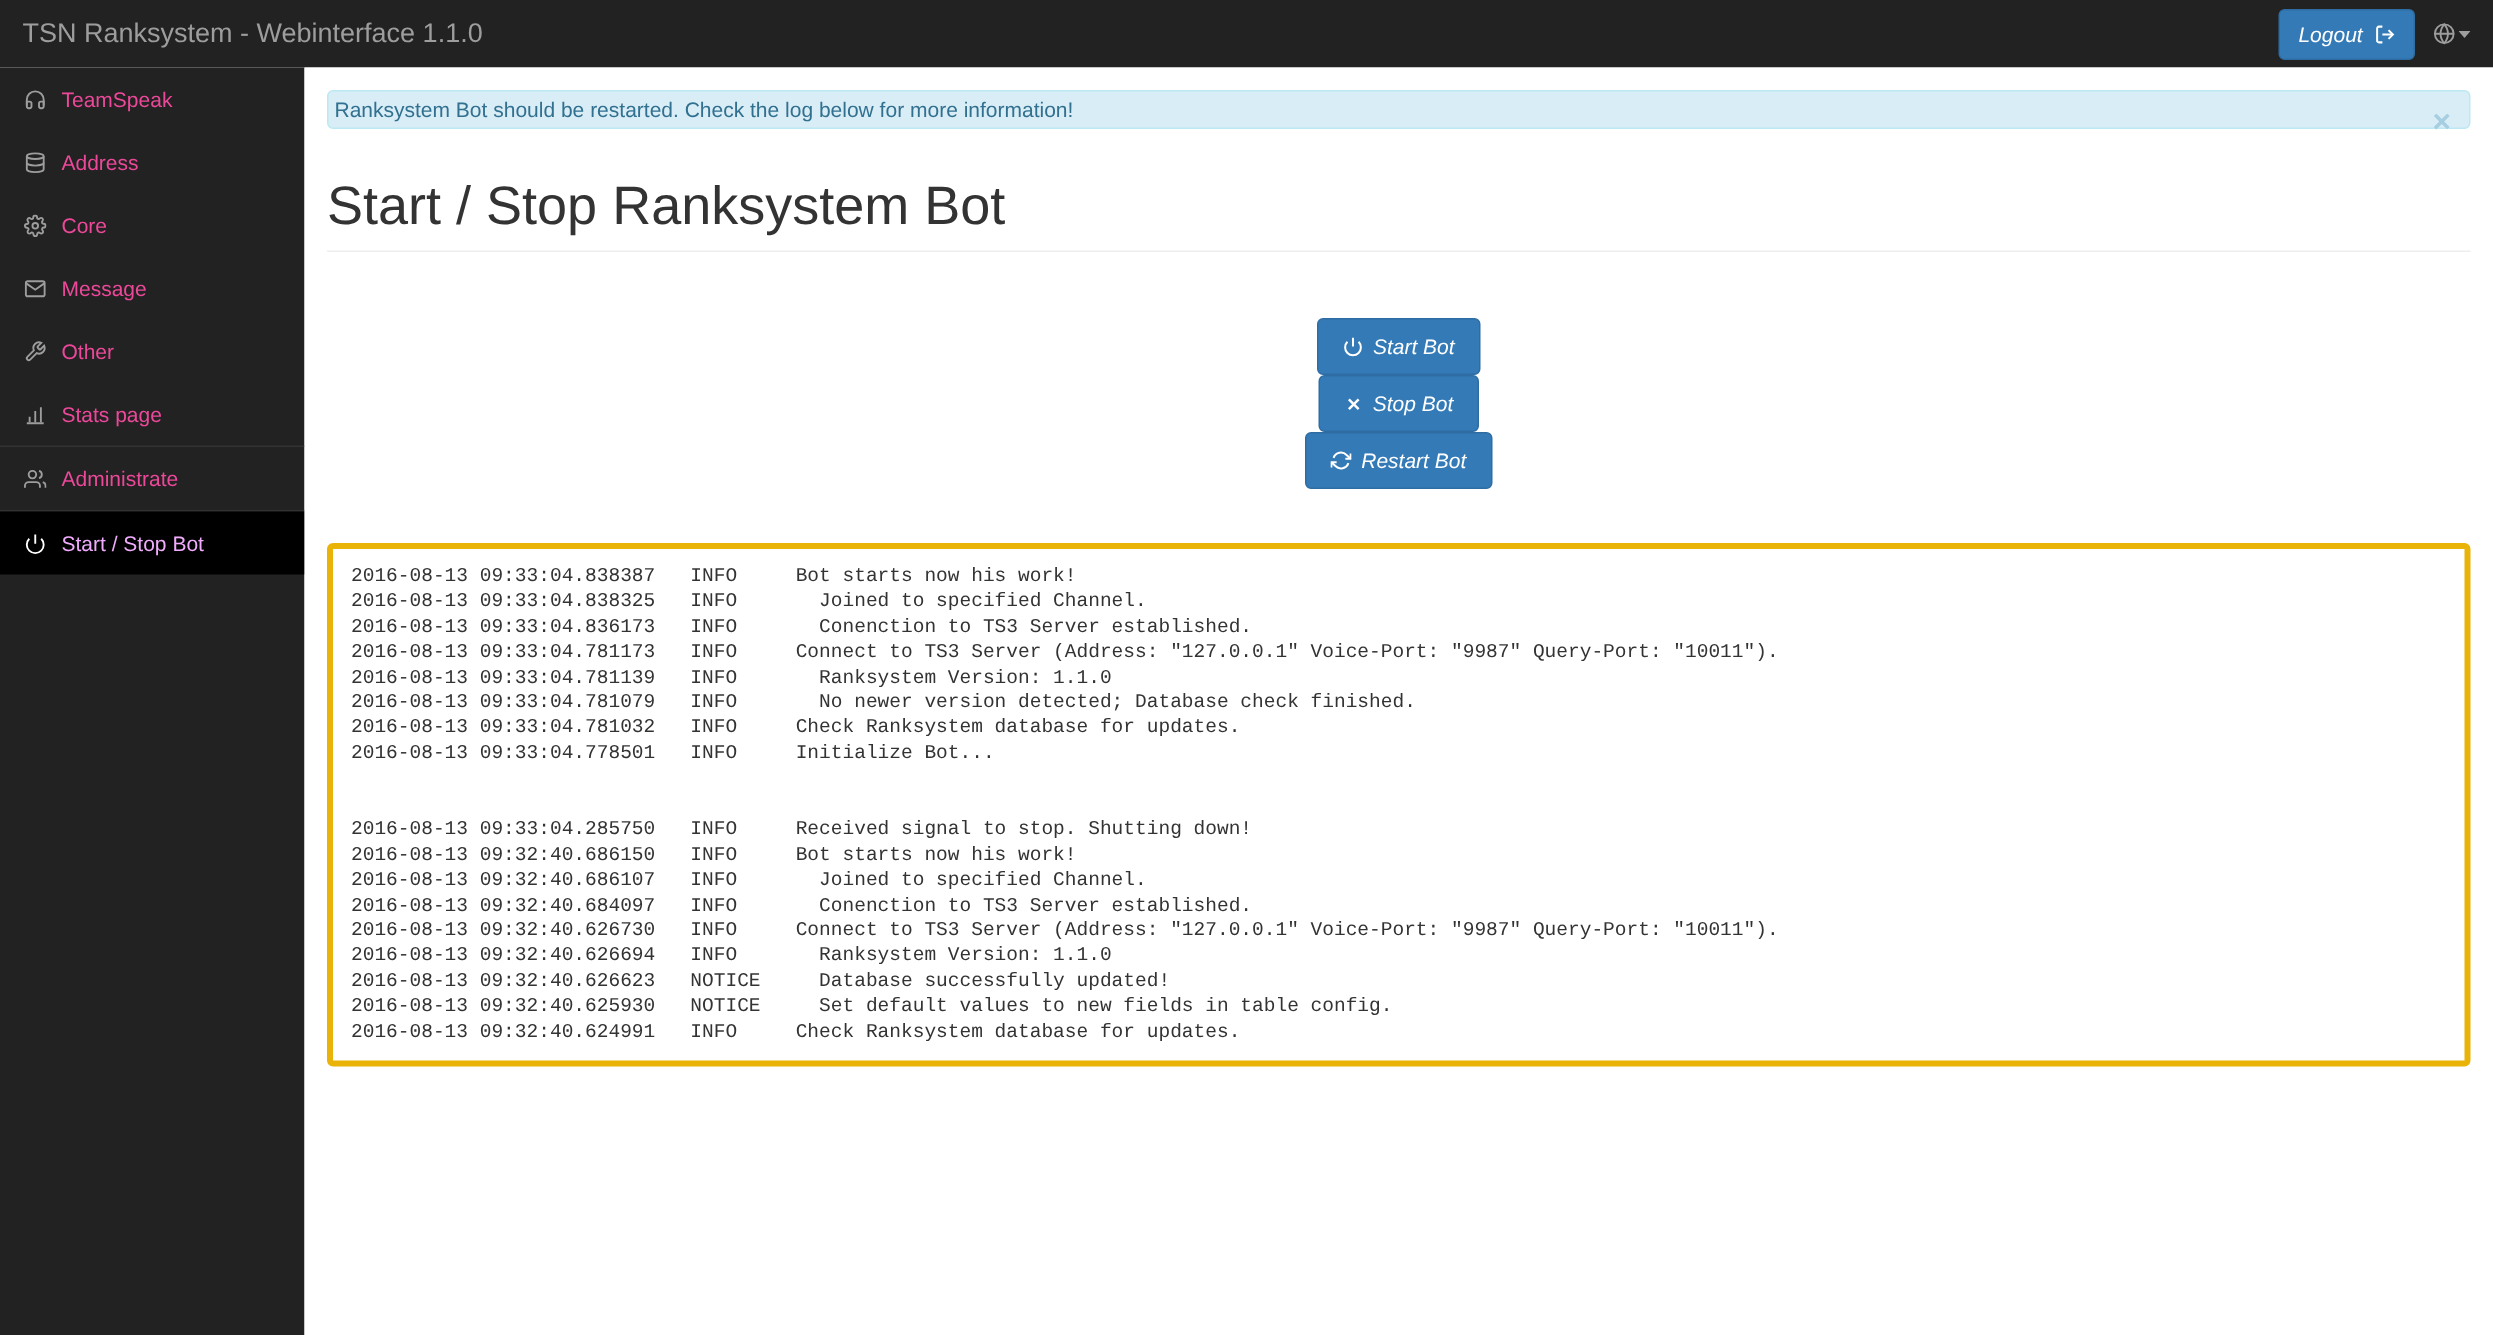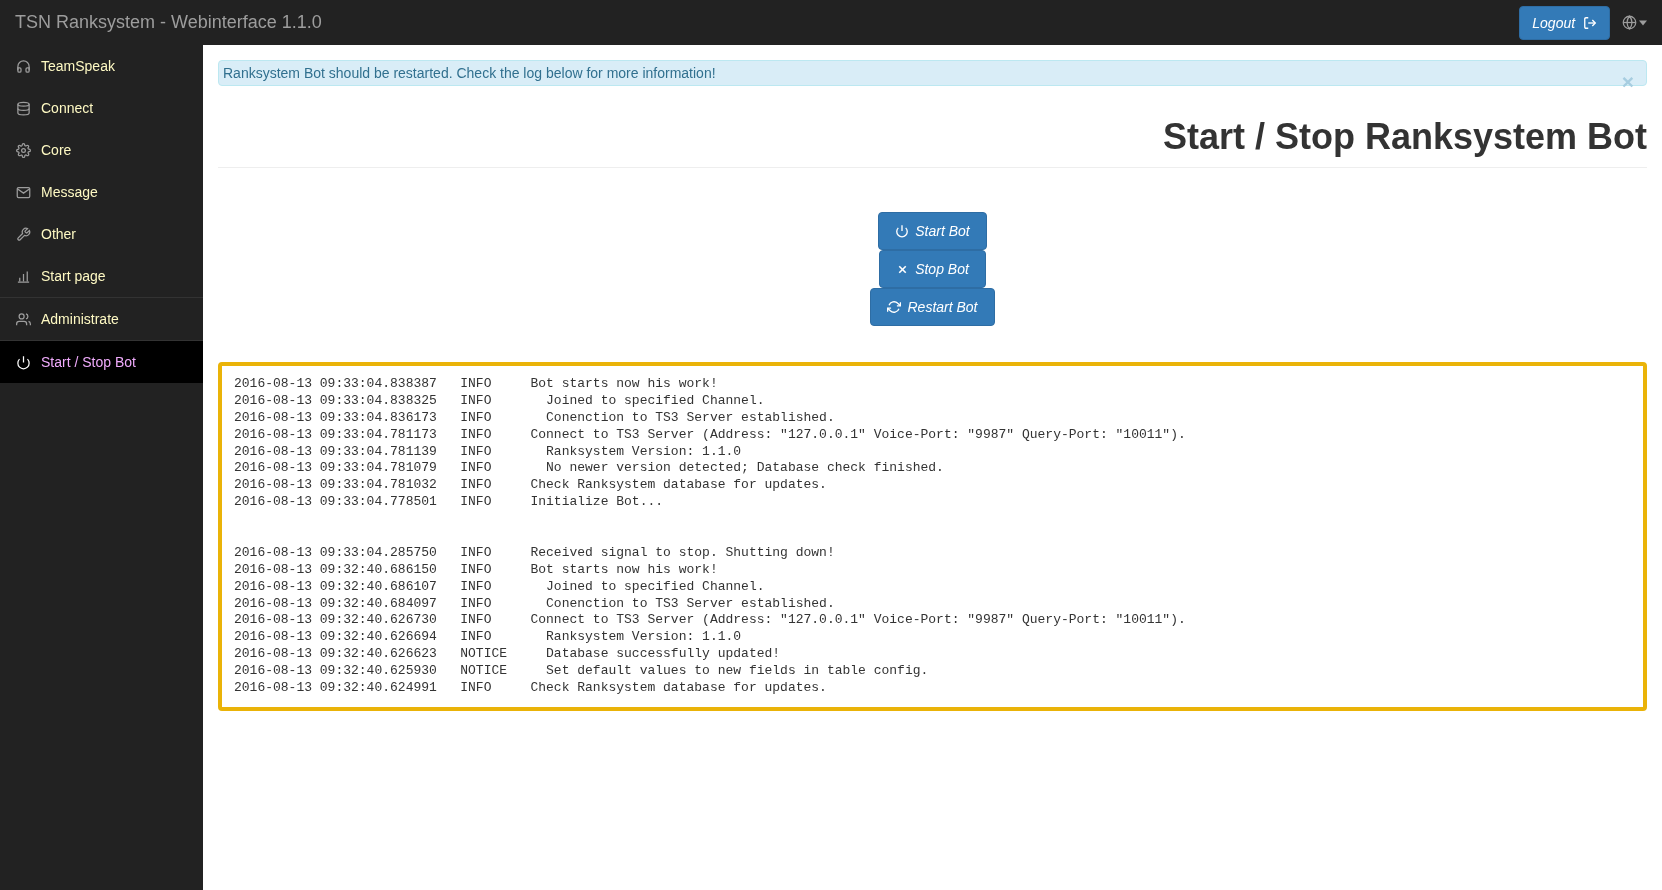--- a/index.html
+++ b/index.html
@@ -58,21 +58,21 @@
   }
   .sidebar {
     width: 203px;
     background: #222;
     flex-shrink: 0;
   }
   .sidebar a {
     display: flex;
     align-items: center;
     gap: 10px;
-    color: #fef9c3;
+    color: #ec4899;
     text-decoration: none;
     padding: 13px 15px;
     font-size: 14px;
     cursor: pointer;
   }
   .sidebar .separator {
     border-top: 1px solid #333;
   }
   .sidebar a.active {
     background: #000;
@@ -101,26 +101,25 @@
     color: #a6cde0;
     font-size: 21px;
     font-weight: bold;
     cursor: pointer;
     background: none;
     border: none;
     line-height: 1;
   }
   .page-header {
     font-size: 36px;
-    font-weight: 700;
+    font-weight: 400;
     color: #333;
     border-bottom: 1px solid #eee;
     padding-bottom: 9px;
     margin: 30px 0 20px 0;
-    text-align: right;
   }
   .bot-actions {
     display: flex;
     flex-direction: column;
     align-items: center;
     padding: 24px 0 36px 0;
   }
   .bot-actions .btn { padding: 8px 16px; font-size: 14px; }
   .bot-actions .btn svg { margin-left: 0; margin-right: 6px; vertical-align: -2px; }
   .log-header-row {
@@ -194,21 +193,21 @@
       <span>TeamSpeak</span>
     </a>
     <a>
       <span class="icon-slot">
         <svg width="15" height="15" viewBox="0 0 24 24" fill="none" stroke="#9d9d9d" stroke-width="2">
             <ellipse cx="12" cy="5" rx="9" ry="3"></ellipse>
             <path d="M21 12c0 1.66-4 3-9 3s-9-1.34-9-3"></path>
             <path d="M3 5v14c0 1.66 4 3 9 3s9-1.34 9-3V5"></path>
           </svg>
       </span>
-      <span>Connect</span>
+      <span>Address</span>
     </a>
     <a>
       <span class="icon-slot">
         <svg width="15" height="15" viewBox="0 0 24 24" fill="none" stroke="#9d9d9d" stroke-width="2">
             <circle cx="12" cy="12" r="3"></circle>
             <path d="M19.4 15a1.65 1.65 0 0 0 .33 1.82l.06.06a2 2 0 1 1-2.83 2.83l-.06-.06a1.65 1.65 0 0 0-1.82-.33 1.65 1.65 0 0 0-1 1.51V21a2 2 0 0 1-4 0v-.09a1.65 1.65 0 0 0-1-1.51 1.65 1.65 0 0 0-1.82.33l-.06.06a2 2 0 1 1-2.83-2.83l.06-.06a1.65 1.65 0 0 0 .33-1.82 1.65 1.65 0 0 0-1.51-1H3a2 2 0 0 1 0-4h.09a1.65 1.65 0 0 0 1.51-1 1.65 1.65 0 0 0-.33-1.82l-.06-.06a2 2 0 1 1 2.83-2.83l.06.06a1.65 1.65 0 0 0 1.82.33h0a1.65 1.65 0 0 0 1-1.51V3a2 2 0 0 1 4 0v.09a1.65 1.65 0 0 0 1 1.51h0a1.65 1.65 0 0 0 1.82-.33l.06-.06a2 2 0 1 1 2.83 2.83l-.06.06a1.65 1.65 0 0 0-.33 1.82v0a1.65 1.65 0 0 0 1.51 1H21a2 2 0 0 1 0 4h-.09a1.65 1.65 0 0 0-1.51 1z"></path>
           </svg>
       </span>
       <span>Core</span>
     </a>
@@ -231,21 +230,21 @@
     </a>
     <a>
       <span class="icon-slot">
         <svg width="15" height="15" viewBox="0 0 24 24" fill="none" stroke="#9d9d9d" stroke-width="2">
             <line x1="3" y1="21" x2="21" y2="21"></line>
             <line x1="6" y1="20" x2="6" y2="14"></line>
             <line x1="12" y1="20" x2="12" y2="8"></line>
             <line x1="18" y1="20" x2="18" y2="4"></line>
           </svg>
       </span>
-      <span>Start page</span>
+      <span>Stats page</span>
     </a>
 
     <div class="separator"></div>
 
     <a>
       <span class="icon-slot">
         <svg width="15" height="15" viewBox="0 0 24 24" fill="none" stroke="#9d9d9d" stroke-width="2">
             <path d="M17 21v-2a4 4 0 0 0-4-4H5a4 4 0 0 0-4 4v2"></path>
             <circle cx="9" cy="7" r="4"></circle>
             <path d="M23 21v-2a4 4 0 0 0-3-3.87"></path>

